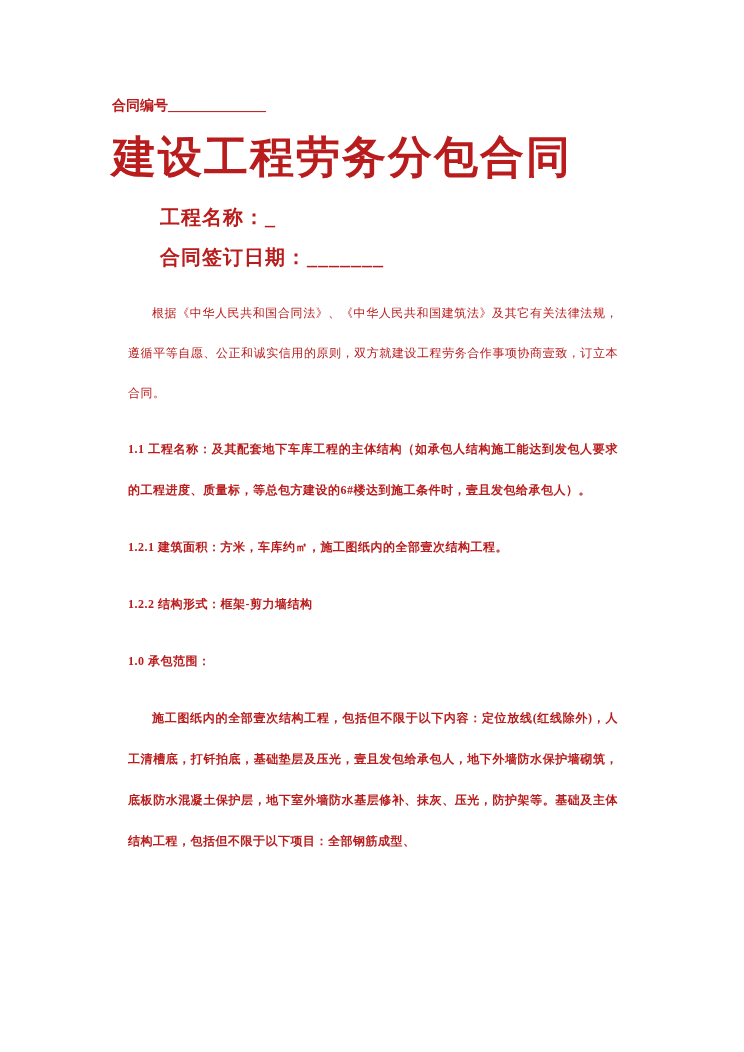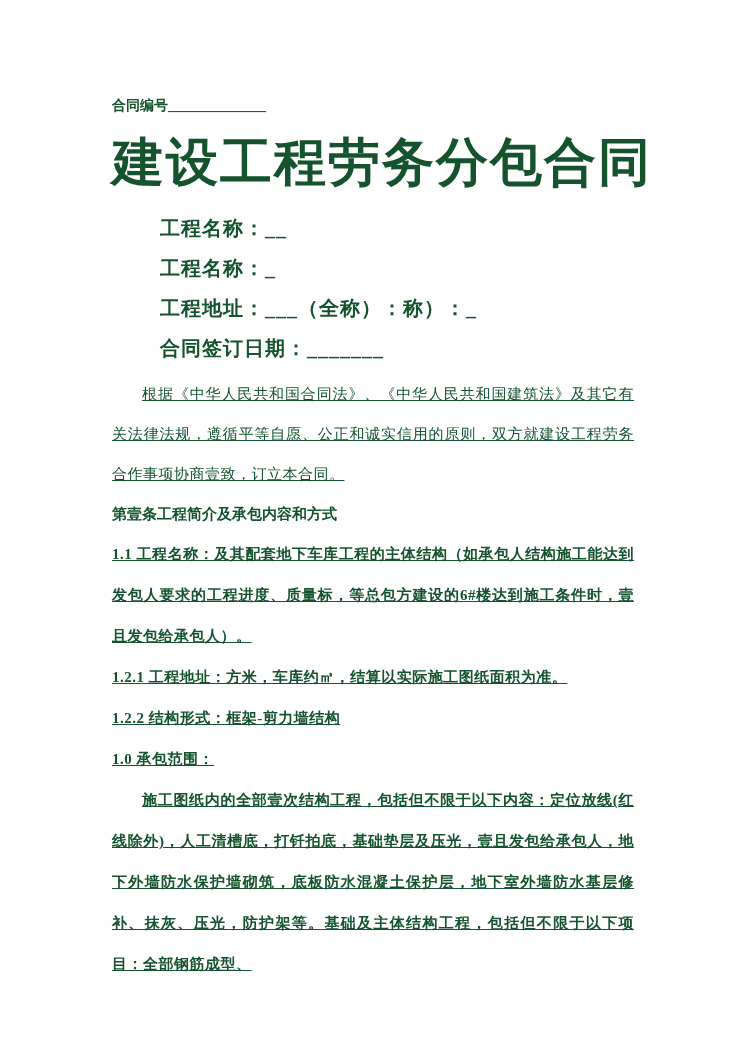--- a/index.html
+++ b/index.html
@@ -6,57 +6,56 @@
     margin: 0;
     padding: 0;
     background: #ffffff;
   }
   .page {
     position: relative;
     width: 744px;
     height: 1052px;
     box-sizing: border-box;
     background: #ffffff;
-    color: #14532d;
+    color: #b91c1c;
     padding: 96px 110px 30px 112px;
     font-family: "Liberation Serif", "DejaVu Serif", serif;
     overflow: hidden;
   }
   .contract-no {
     font-size: 14px;
     line-height: 20px;
     font-weight: bold;
   }
   .doc-title {
-    font-size: 52px;
+    font-size: 44px;
     font-weight: bold;
     margin: 12px 0 10px 0;
     letter-spacing: 2px;
     white-space: nowrap;
   }
   .fields {
     margin: 10px 0 6px 48px;
   }
   .field-row {
     font-size: 20px;
     font-weight: bold;
     line-height: 40px;
     letter-spacing: 1px;
     white-space: nowrap;
   }
   .field-blank {
     font-weight: bold;
   }
   .body-text {
-    font-size: 15px;
+    font-size: 12px;
     line-height: 40px;
-    margin: 0;
+    margin: 16px;
     text-align: justify;
     letter-spacing: 0.5px;
-    text-decoration: underline;
   }
   .indent {
     text-indent: 2em;
   }
   .section-heading {
     font-size: 15px;
     font-weight: bold;
     line-height: 40px;
     margin: 0;
   }
@@ -74,37 +73,30 @@
 <div class="page">
 
   <div class="contract-no">
     <span>合同编号</span><span class="field-blank">______________</span>
   </div>
 
   <h1 class="doc-title">建设工程劳务分包合同</h1>
 
   <div class="fields">
     <div class="field-row">
-      <span>工程名称：</span><span class="field-blank">__</span>
-    </div>
-    <div class="field-row">
       <span>工程名称：</span><span class="field-blank">_</span>
-    </div>
-    <div class="field-row">
-      <span>工程地址：</span><span class="field-blank">___</span><span>（全称）：称）：</span><span class="field-blank">_</span>
     </div>
     <div class="field-row">
       <span>合同签订日期：</span><span class="field-blank">_______</span>
     </div>
   </div>
 
   <p class="body-text intro indent">根据《中华人民共和国合同法》、《中华人民共和国建筑法》及其它有关法律法规，遵循平等自愿、公正和诚实信用的原则，双方就建设工程劳务合作事项协商壹致，订立本合同。</p>
 
-  <h2 class="section-heading">第壹条工程简介及承包内容和方式</h2>
 
   <p class="body-text clause">1.1 工程名称：及其配套地下车库工程的主体结构（如承包人结构施工能达到发包人要求的工程进度、质量标，等总包方建设的6#楼达到施工条件时，壹且发包给承包人）。</p>
-  <p class="body-text clause">1.2.1 工程地址：方米，车库约㎡，结算以实际施工图纸面积为准。</p>
+  <p class="body-text clause">1.2.1 建筑面积：方米，车库约㎡，施工图纸内的全部壹次结构工程。</p>
   <p class="body-text clause">1.2.2 结构形式：框架-剪力墙结构</p>
   <p class="body-text clause">1.0 承包范围：</p>
 
   <p class="body-text clause indent">施工图纸内的全部壹次结构工程，包括但不限于以下内容：定位放线(红线除外)，人工清槽底，打钎拍底，基础垫层及压光，壹且发包给承包人，地下外墙防水保护墙砌筑，底板防水混凝土保护层，地下室外墙防水基层修补、抹灰、压光，防护架等。基础及主体结构工程，包括但不限于以下项目：全部钢筋成型、</p>
 
 </div>
 
 </body></html>

